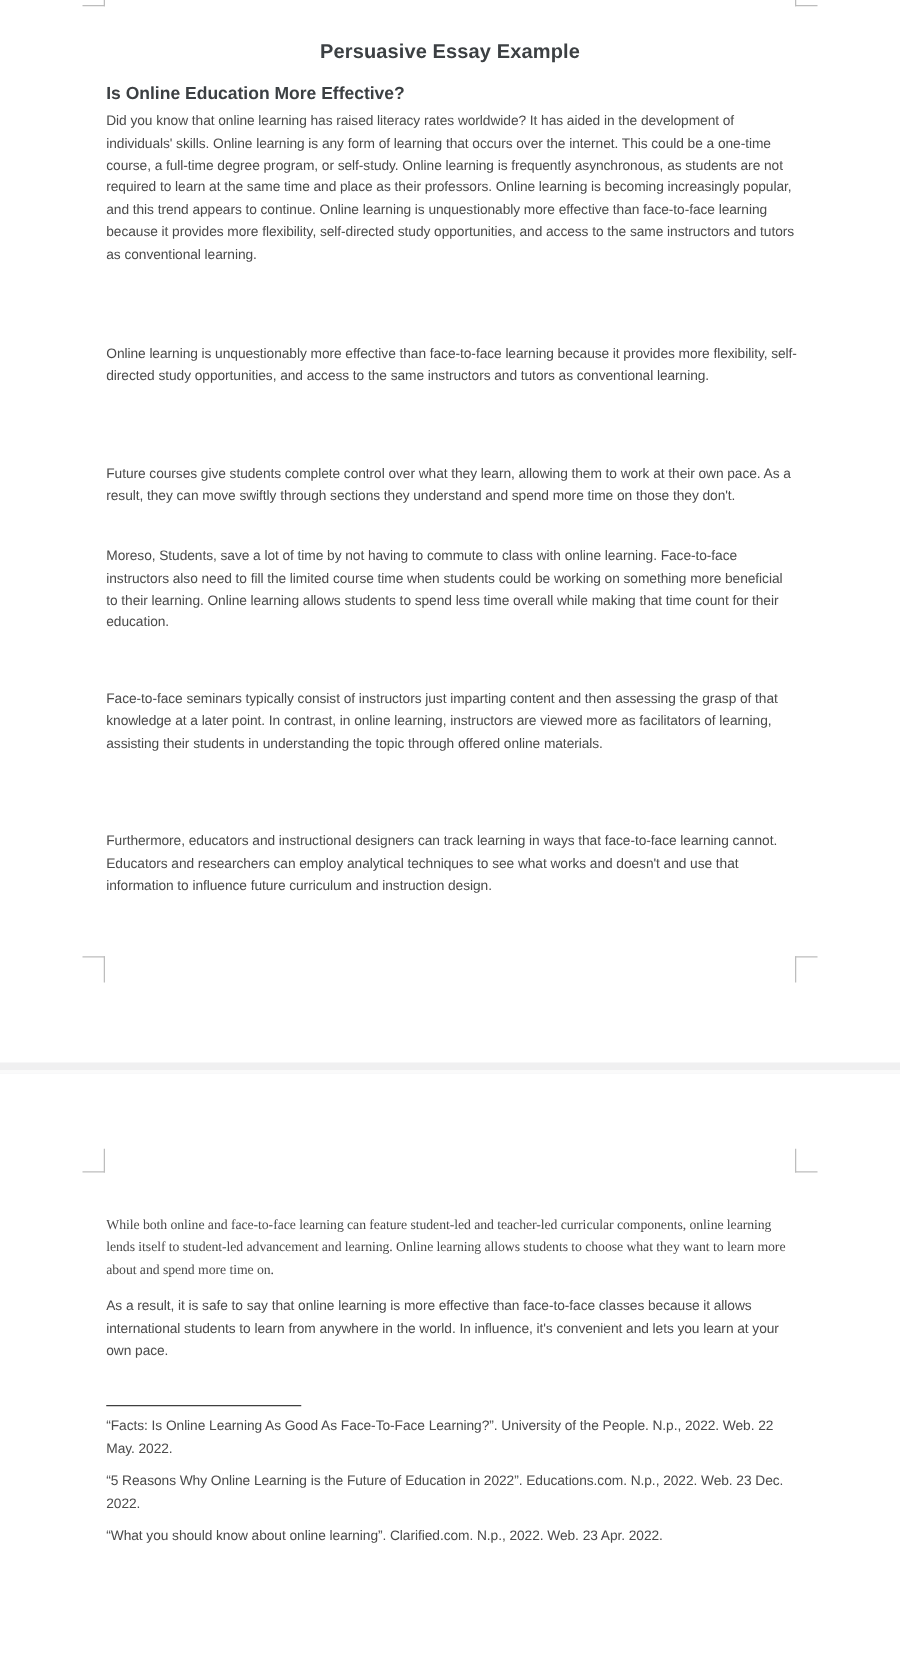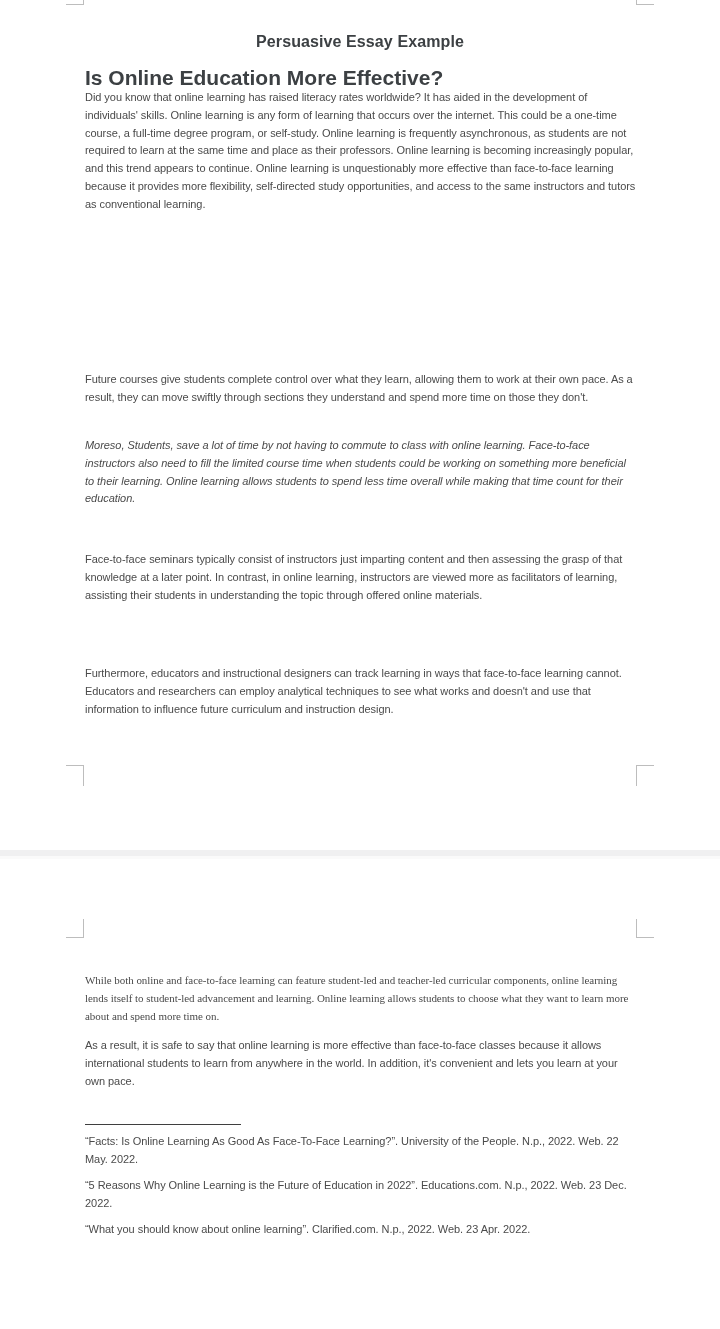--- a/index.html
+++ b/index.html
@@ -26,31 +26,31 @@
   .page2 { top: 862px; height: 467px; }
 
   .doc-title {
     position: absolute; left: 0; top: 33px; width: 720px;
     text-align: center;
     font-size: 16px; font-weight: 700; color: #3c4043;
     letter-spacing: 0.1px;
   }
   .doc-heading {
     position: absolute; left: 85px; top: 66px; width: 553px;
-    font-size: 21px; font-weight: 700; color: #3c4043;
+    font-size: 14px; font-weight: 700; color: #3c4043;
   }
   .para {
     position: absolute; left: 85px; width: 553px;
     font-size: 11px; line-height: 17.8px; color: #4a4a4a;
     letter-spacing: -0.05px;
   }
   .p1 { top: 89px; }
   .p2 { top: 275px; }
   .p3 { top: 371px; }
-  .p4 { top: 437px; font-style: italic; }
+  .p4 { top: 437px; }
   .p5 { top: 551px; }
   .p6 { top: 665px; }
   .q1 { top: 972px; font-family: Liberation Serif, serif; }
   .q2 { top: 1037px; }
 
   .footnote-divider {
     position: absolute; left: 85px; top: 1124px;
     width: 156px; height: 0;
     border-top: 1.5px solid #3f3f3f;
   }
@@ -82,35 +82,36 @@
 
 <div class="page page1">
 
   <div class="mark left br pg1-top"></div>
   <div class="mark right bl pg1-top"></div>
 
   <div class="doc-title">Persuasive Essay Example</div>
   <div class="doc-heading">Is Online Education More Effective?</div>
 
   <div class="para p1">Did you know that online learning has raised literacy rates worldwide? It has aided in the development of individuals' skills. Online learning is any form of learning that occurs over the internet. This could be a one-time course, a full-time degree program, or self-study. Online learning is frequently asynchronous, as students are not required to learn at the same time and place as their professors. Online learning is becoming increasingly popular, and this trend appears to continue. Online learning is unquestionably more effective than face-to-face learning because it provides more flexibility, self-directed study opportunities, and access to the same instructors and tutors as conventional learning.</div>
+  <div class="para p2">Online learning is unquestionably more effective than face-to-face learning because it provides more flexibility, self-directed study opportunities, and access to the same instructors and tutors as conventional learning.</div>
   <div class="para p3">Future courses give students complete control over what they learn, allowing them to work at their own pace. As a result, they can move swiftly through sections they understand and spend more time on those they don't.</div>
   <div class="para p4">Moreso, Students, save a lot of time by not having to commute to class with online learning. Face-to-face instructors also need to fill the limited course time when students could be working on something more beneficial to their learning. Online learning allows students to spend less time overall while making that time count for their education.</div>
   <div class="para p5">Face-to-face seminars typically consist of instructors just imparting content and then assessing the grasp of that knowledge at a later point. In contrast, in online learning, instructors are viewed more as facilitators of learning, assisting their students in understanding the topic through offered online materials.</div>
   <div class="para p6">Furthermore, educators and instructional designers can track learning in ways that face-to-face learning cannot. Educators and researchers can employ analytical techniques to see what works and doesn't and use that information to influence future curriculum and instruction design.</div>
 
   <div class="mark left tr pg1-bottom"></div>
   <div class="mark right tl pg1-bottom"></div>
 </div>
 
 <div class="page-gap"></div>
 
 <div class="page page2"></div>
 
 <div class="mark left br pg2-top"></div>
 <div class="mark right bl pg2-top"></div>
 
 <div class="para q1">While both online and face-to-face learning can feature student-led and teacher-led curricular components, online learning lends itself to student-led advancement and learning. Online learning allows students to choose what they want to learn more about and spend more time on.</div>
-<div class="para q2">As a result, it is safe to say that online learning is more effective than face-to-face classes because it allows international students to learn from anywhere in the world. In addition, it's convenient and lets you learn at your own pace.</div>
+<div class="para q2">As a result, it is safe to say that online learning is more effective than face-to-face classes because it allows international students to learn from anywhere in the world. In influence, it's convenient and lets you learn at your own pace.</div>
 
 <div class="footnote-divider"></div>
 <div class="para f1">“Facts: Is Online Learning As Good As Face-To-Face Learning?”. University of the People. N.p., 2022. Web. 22 May. 2022.</div>
 <div class="para f2">“5 Reasons Why Online Learning is the Future of Education in 2022”. Educations.com. N.p., 2022. Web. 23 Dec. 2022.</div>
 <div class="para f3">“What you should know about online learning”. Clarified.com. N.p., 2022. Web. 23 Apr. 2022.</div>
 
 </body></html>

